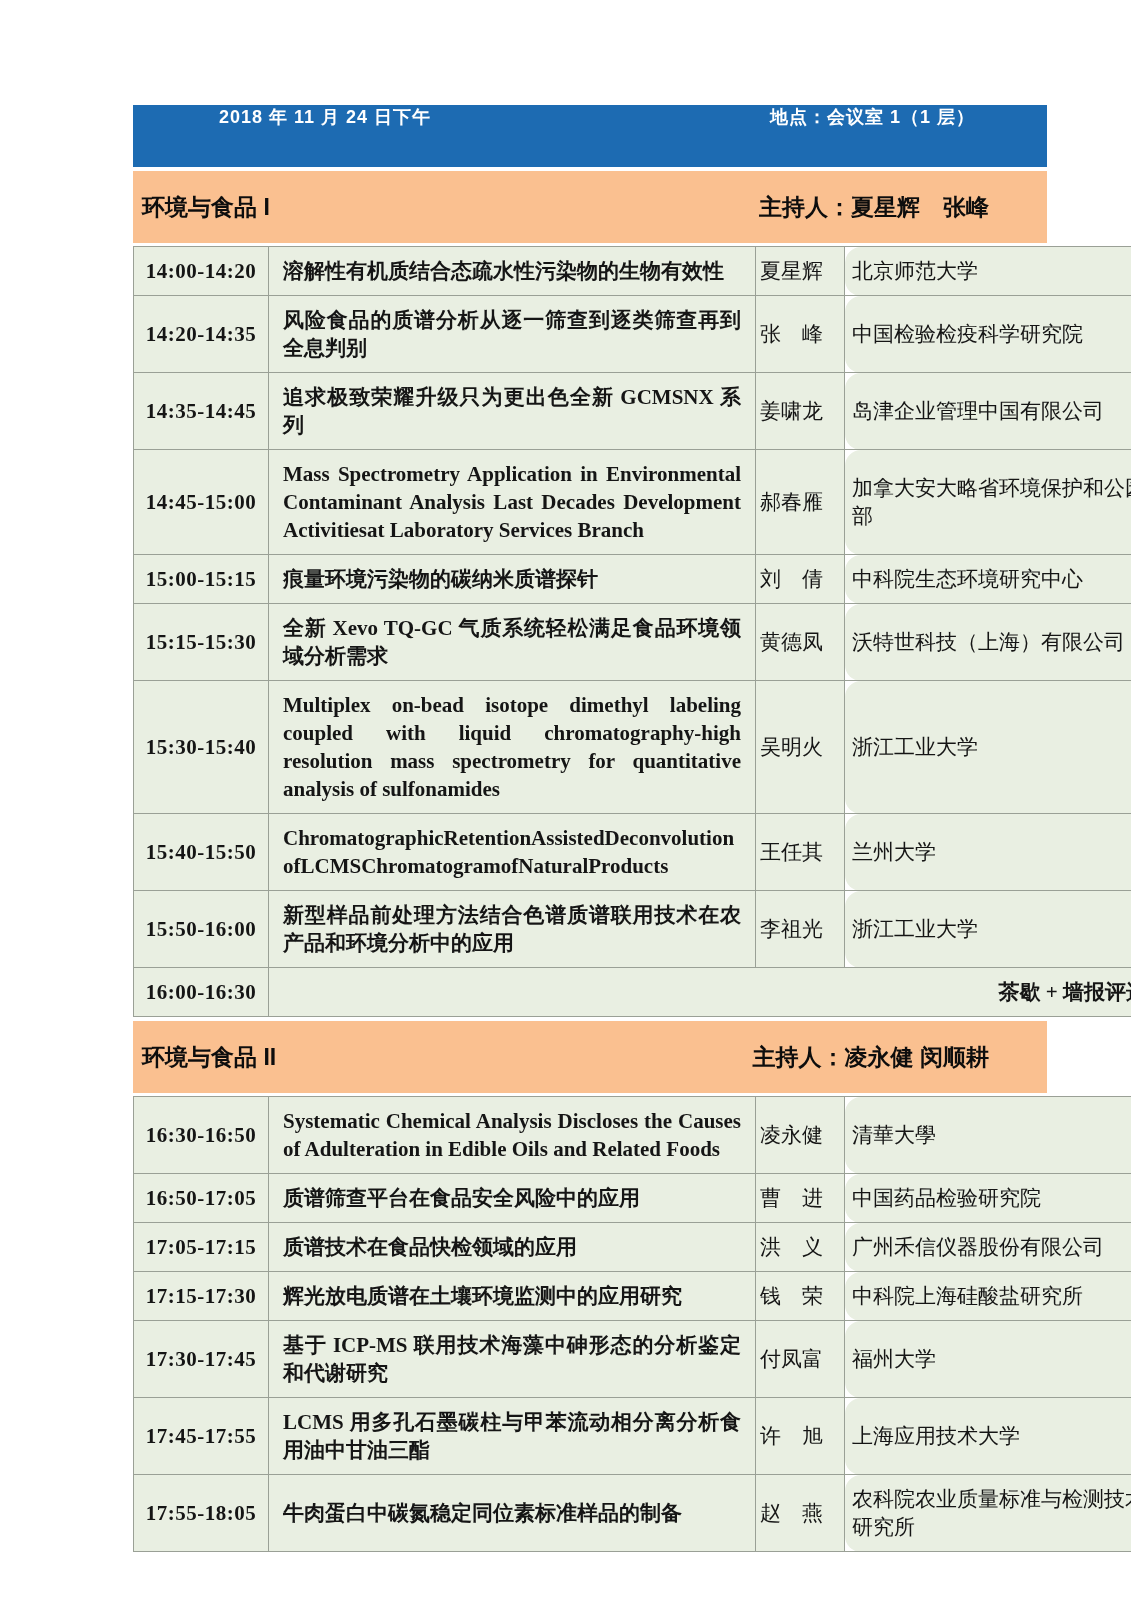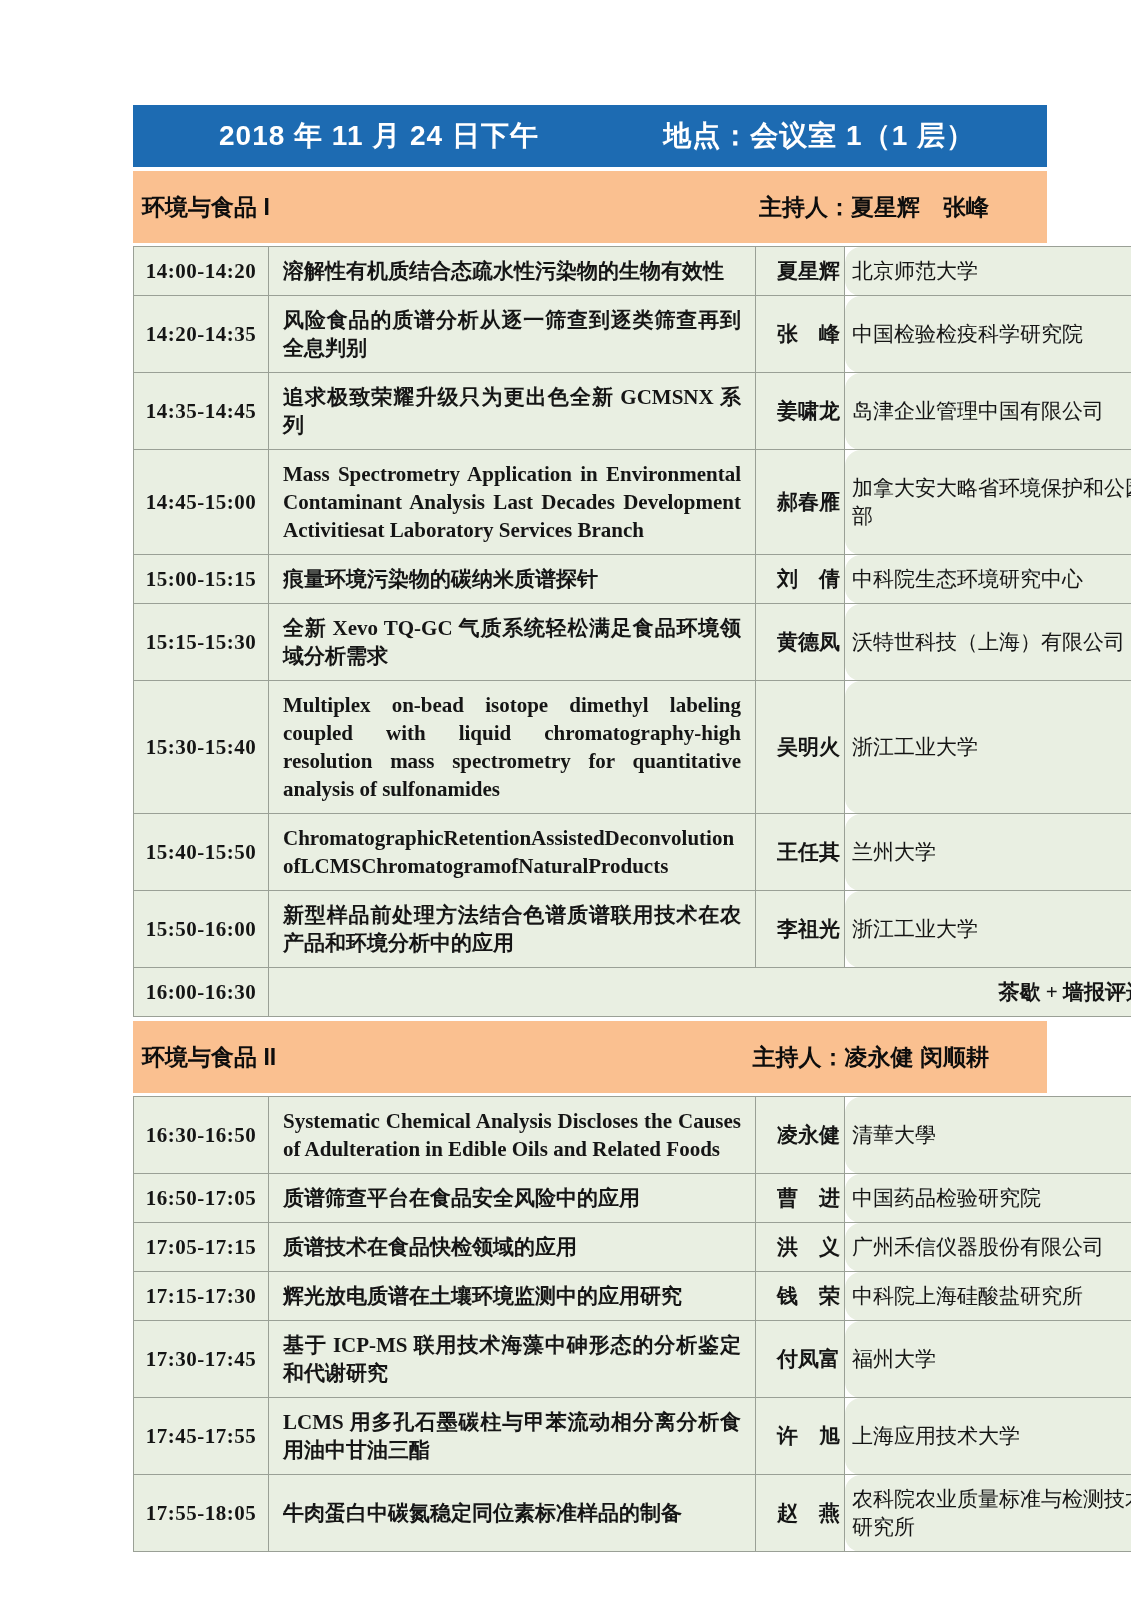--- a/index.html
+++ b/index.html
@@ -19,24 +19,24 @@
     left: 133px;
     top: 105px;
     width: 914px;
   }
   
   .doc-header {
     background: var(--header-blue, #1d6bb2);
     color: #ffffff;
     height: 62px;
     display: flex;
-    align-items: center;
+    align-items: flex-start;
     font-family: "Liberation Sans", "DejaVu Sans", sans-serif;
     font-weight: bold;
-    font-size: 28px;
+    font-size: 18px;
     letter-spacing: 1px;
   }
   .doc-header .date { margin-left: 86px; }
   .doc-header .loc  { margin-left: auto; margin-right: 72px; }
 
   
   .section-header {
     background: var(--section-orange, #FAC090);
     height: 72px;
     margin-top: 4px;
@@ -75,24 +75,23 @@
     text-align: justify;
     text-justify: inter-word;
     padding: 10px 14px;
     line-height: 28px;
     overflow-wrap: anywhere;
     word-break: break-word;
     font-weight: bold;
   }
   td.speaker {
     width: 80px;
-    text-align: right;
+    text-align: left;
     padding: 10px 4px;
     line-height: 28px;
-    font-weight: bold;
   }
   td.affil {
     padding: 10px 7px;
     line-height: 28px;
     text-align: left;
     border-radius: 16px;
   }
   td.break-cell {
     text-align: right;
     padding: 10px 14px;

